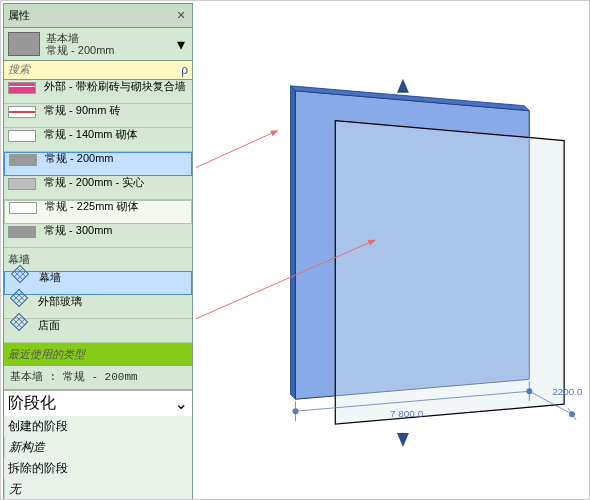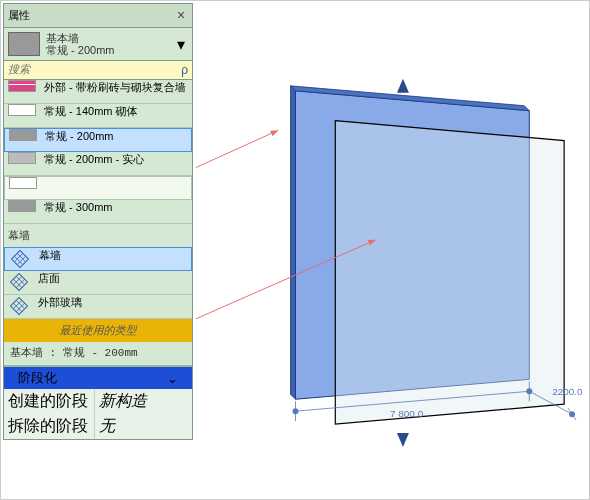--- a/index.html
+++ b/index.html
@@ -15,39 +15,39 @@
   .type-text { flex: 1; font-size: 11px; line-height: 12px; }
   .type-text div:first-child { color: #333; }
   .type-text div:last-child { color: #333; }
   .type-drop { width: 14px; height: 14px; display: flex; align-items: center; justify-content: center; cursor: pointer; }
 
   .search-row { display: flex; align-items: flex-start; padding: 2px 4px; background: #fef9c3; border-bottom: 1px solid #7a9a8a; }
   .search-row input { flex: 1; border: none; outline: none; font-size: 11px; font-style: italic; color: #888; background: transparent; }
   .search-row .mag { color: #2a5a9a; font-size: 12px; cursor: pointer; }
 
   .list { background: #d4e8d4; }
-  .list-item { display: flex; align-items: flex-start; height: 24px; padding: 0 4px; border-bottom: 1px solid #b0c8b0; font-size: 11px; cursor: pointer; }
+  .list-item { display: flex; align-items: flex-end; height: 24px; padding: 9px 4px; border-bottom: 1px solid #b0c8b0; font-size: 11px; cursor: pointer; }
   .list-item.highlighted { background: #c3e0ff; border: 1px solid #4a90d9; }
   .list-item.hovered { background: #f4f9f0; border: 1px solid #aac8aa; }
   .swatch { width: 28px; height: 12px; margin-right: 8px; border: 1px solid #999; flex-shrink: 0; }
   .sw-grey { background: #999; }
   .sw-brick { background: linear-gradient(#d48, #d48 30%, #fff 30%, #fff 35%, #d48 35%, #d48 65%, #fff 65%, #fff 70%, #d48 70%); }
   .sw-red { background: linear-gradient(#fff 0%, #fff 40%, #d44 40%, #d44 60%, #fff 60%); }
   .sw-white { background: #fff; }
   .sw-solid { background: #bbb; }
   .sw-ret { background: linear-gradient(to right, #555 0%, #555 40%, #999 40%); }
   .curtain-icon { width: 22px; height: 22px; margin-right: 8px; flex-shrink: 0; display: flex; align-items: center; justify-content: center; }
 
   .cat-header { font-size: 11px; padding: 4px 4px; background: #d4e8d4; color: #333; }
-  .recent-header { font-size: 11px; padding: 4px; text-align: center; font-style: italic; color: #555; background: #eab308; }
+  .recent-header { font-size: 11px; padding: 4px; text-align: left; font-style: italic; color: #555; background: #84cc16; }
   .recent-item { font-size: 11px; padding: 3px 6px; color: #333; cursor: pointer; font-family: Liberation Mono, monospace; }
 
   .phase-section { border-top: 2px solid #9ab89a; margin-top: 2px; }
-  .phase-header { font-size: 13px; padding: 2px 14px; background: #1d4ed8; display: flex; align-items: center; justify-content: space-between; }
-  .phase-row { display: flex; font-size: 16px; background: #e8f2e8; }
+  .phase-header { font-size: 16px; padding: 2px 4px; background: #ffffff; display: flex; align-items: center; justify-content: space-between; }
+  .phase-row { display: flex; font-size: 12px; background: #e8f2e8; flex-direction: column; }
   .phase-row > div { padding: 2px 4px; }
   .phase-row .k { width: 90px; }
   .phase-row .v { flex: 1; border-left: 1px solid #c0d4c0; font-style: italic; }
 
   
   .viewport { position: absolute; left: 195px; top: 0; right: 0; bottom: 0; background: #fff; }
   .viewport svg { width: 100%; height: 100%; }
 
   .dim-text { font-size: 10px; fill: #5a7ab8; }
   .dim-line { stroke: #5a7ab8; stroke-width: 0.8; }
@@ -119,33 +119,38 @@
     <input type="text" placeholder="搜索" style="">
     <span class="mag">ρ</span>
   </div>
 
   <div class="list" id="type-list">
       <div class="list-item">
         <div class="swatch sw-brick"></div>
         <span>外部 - 带粉刷砖与砌块复合墙</span>
       </div>
       <div class="list-item">
+        <div class="swatch sw-red"></div>
+        <span>常规 - 90mm 砖</span>
+      </div>
+      <div class="list-item">
         <div class="swatch sw-white"></div>
         <span>常规 - 140mm 砌体</span>
       </div>
       <div class="list-item highlighted">
         <div class="swatch sw-grey"></div>
         <span>常规 - 200mm</span>
       </div>
       <div class="list-item">
         <div class="swatch sw-solid"></div>
         <span>常规 - 200mm - 实心</span>
       </div>
       <div class="list-item hovered">
         <div class="swatch sw-white"></div>
+        <span>常规 - 225mm 砌体</span>
       </div>
       <div class="list-item">
         <div class="swatch sw-grey"></div>
         <span>常规 - 300mm</span>
       </div>
     </div>
 
   <div class="cat-header">幕墙</div>
 
   <div class="list" id="curtain-list">
@@ -168,35 +173,35 @@
           <svg width="22" height="22" viewBox="0 0 22 22">
             <g transform="rotate(45 11 11)">
               <rect x="5" y="5" width="12" height="12" fill="none" stroke="#3a62b0" stroke-width="1"></rect>
               <line x1="5" y1="9" x2="17" y2="9" stroke="#3a62b0" stroke-width="0.8"></line>
               <line x1="5" y1="13" x2="17" y2="13" stroke="#3a62b0" stroke-width="0.8"></line>
               <line x1="9" y1="5" x2="9" y2="17" stroke="#3a62b0" stroke-width="0.8"></line>
               <line x1="13" y1="5" x2="13" y2="17" stroke="#3a62b0" stroke-width="0.8"></line>
             </g>
           </svg>
         </div>
-        <span>店面</span>
+        <span>外部玻璃</span>
       </div>
       <div class="list-item">
         <div class="curtain-icon">
           <svg width="22" height="22" viewBox="0 0 22 22">
             <g transform="rotate(45 11 11)">
               <rect x="5" y="5" width="12" height="12" fill="none" stroke="#3a62b0" stroke-width="1"></rect>
               <line x1="5" y1="9" x2="17" y2="9" stroke="#3a62b0" stroke-width="0.8"></line>
               <line x1="5" y1="13" x2="17" y2="13" stroke="#3a62b0" stroke-width="0.8"></line>
               <line x1="9" y1="5" x2="9" y2="17" stroke="#3a62b0" stroke-width="0.8"></line>
               <line x1="13" y1="5" x2="13" y2="17" stroke="#3a62b0" stroke-width="0.8"></line>
             </g>
           </svg>
         </div>
-        <span>外部玻璃</span>
+        <span>店面</span>
       </div>
     </div>
 
   <div class="recent-header">最近使用的类型</div>
   <div id="recent-list">
       <div class="recent-item">基本墙 : 常规 - 200mm</div>
     </div>
 
   <div class="phase-section">
     <div class="phase-header">

